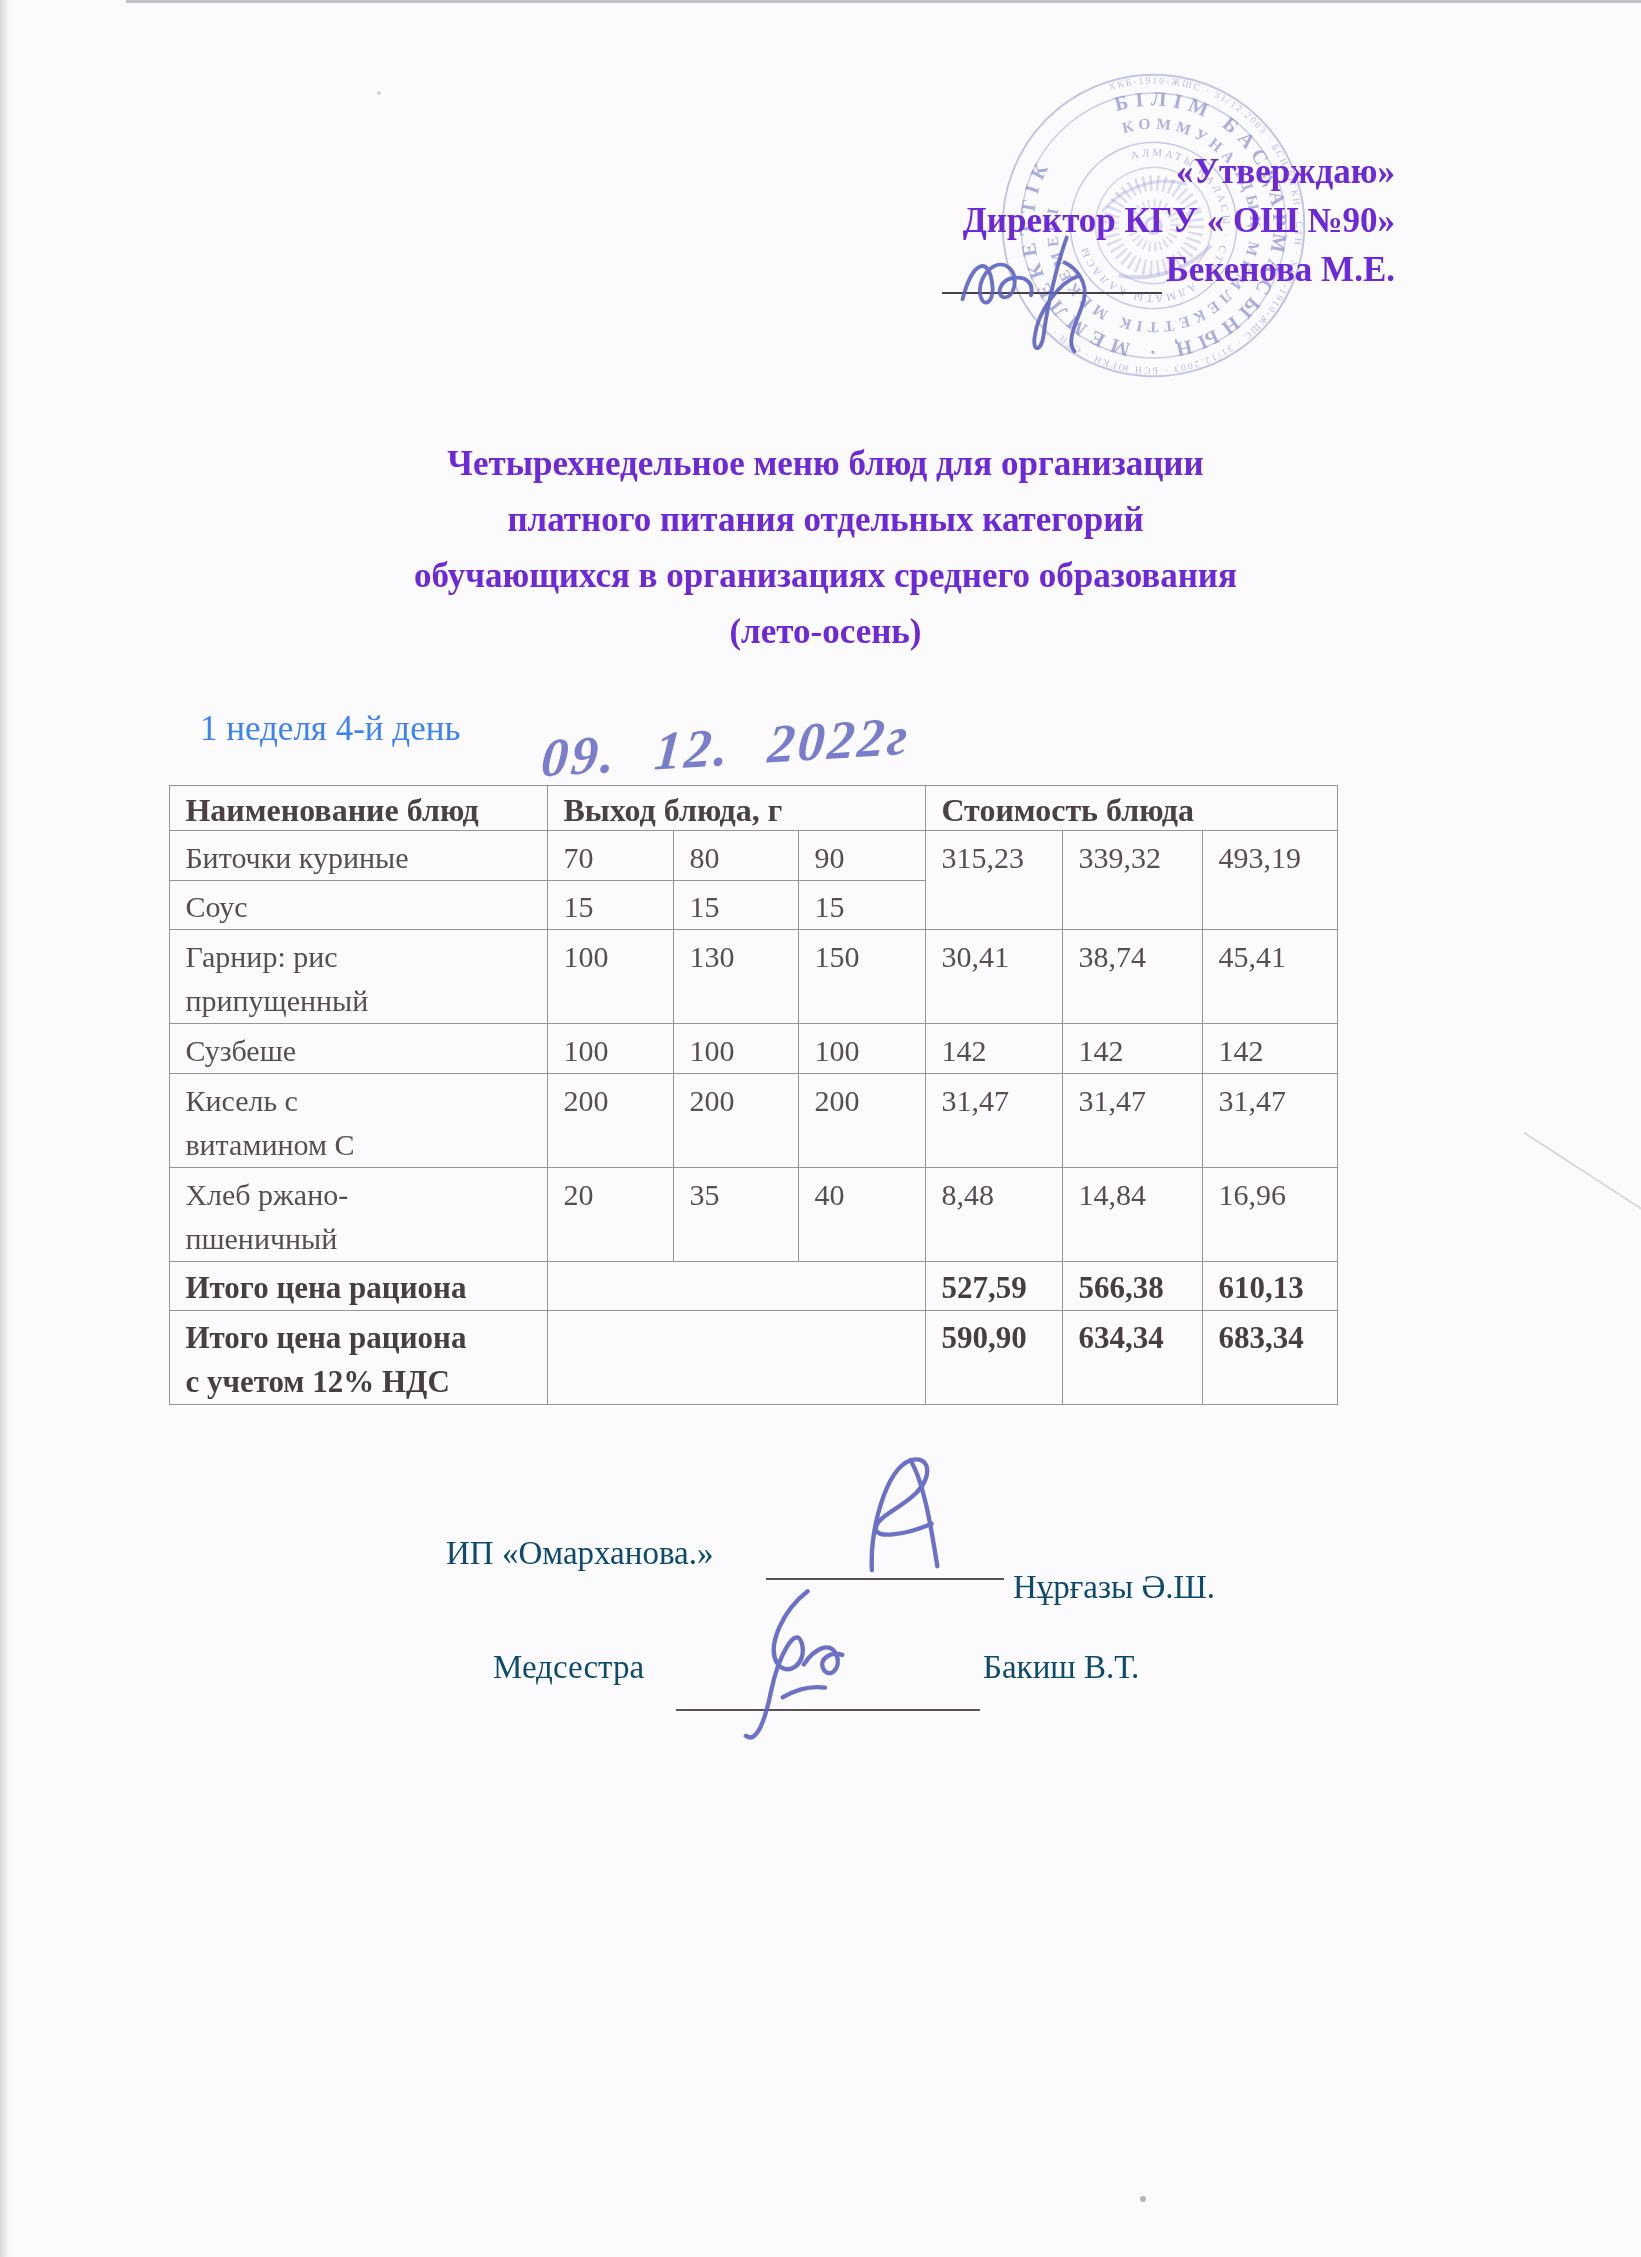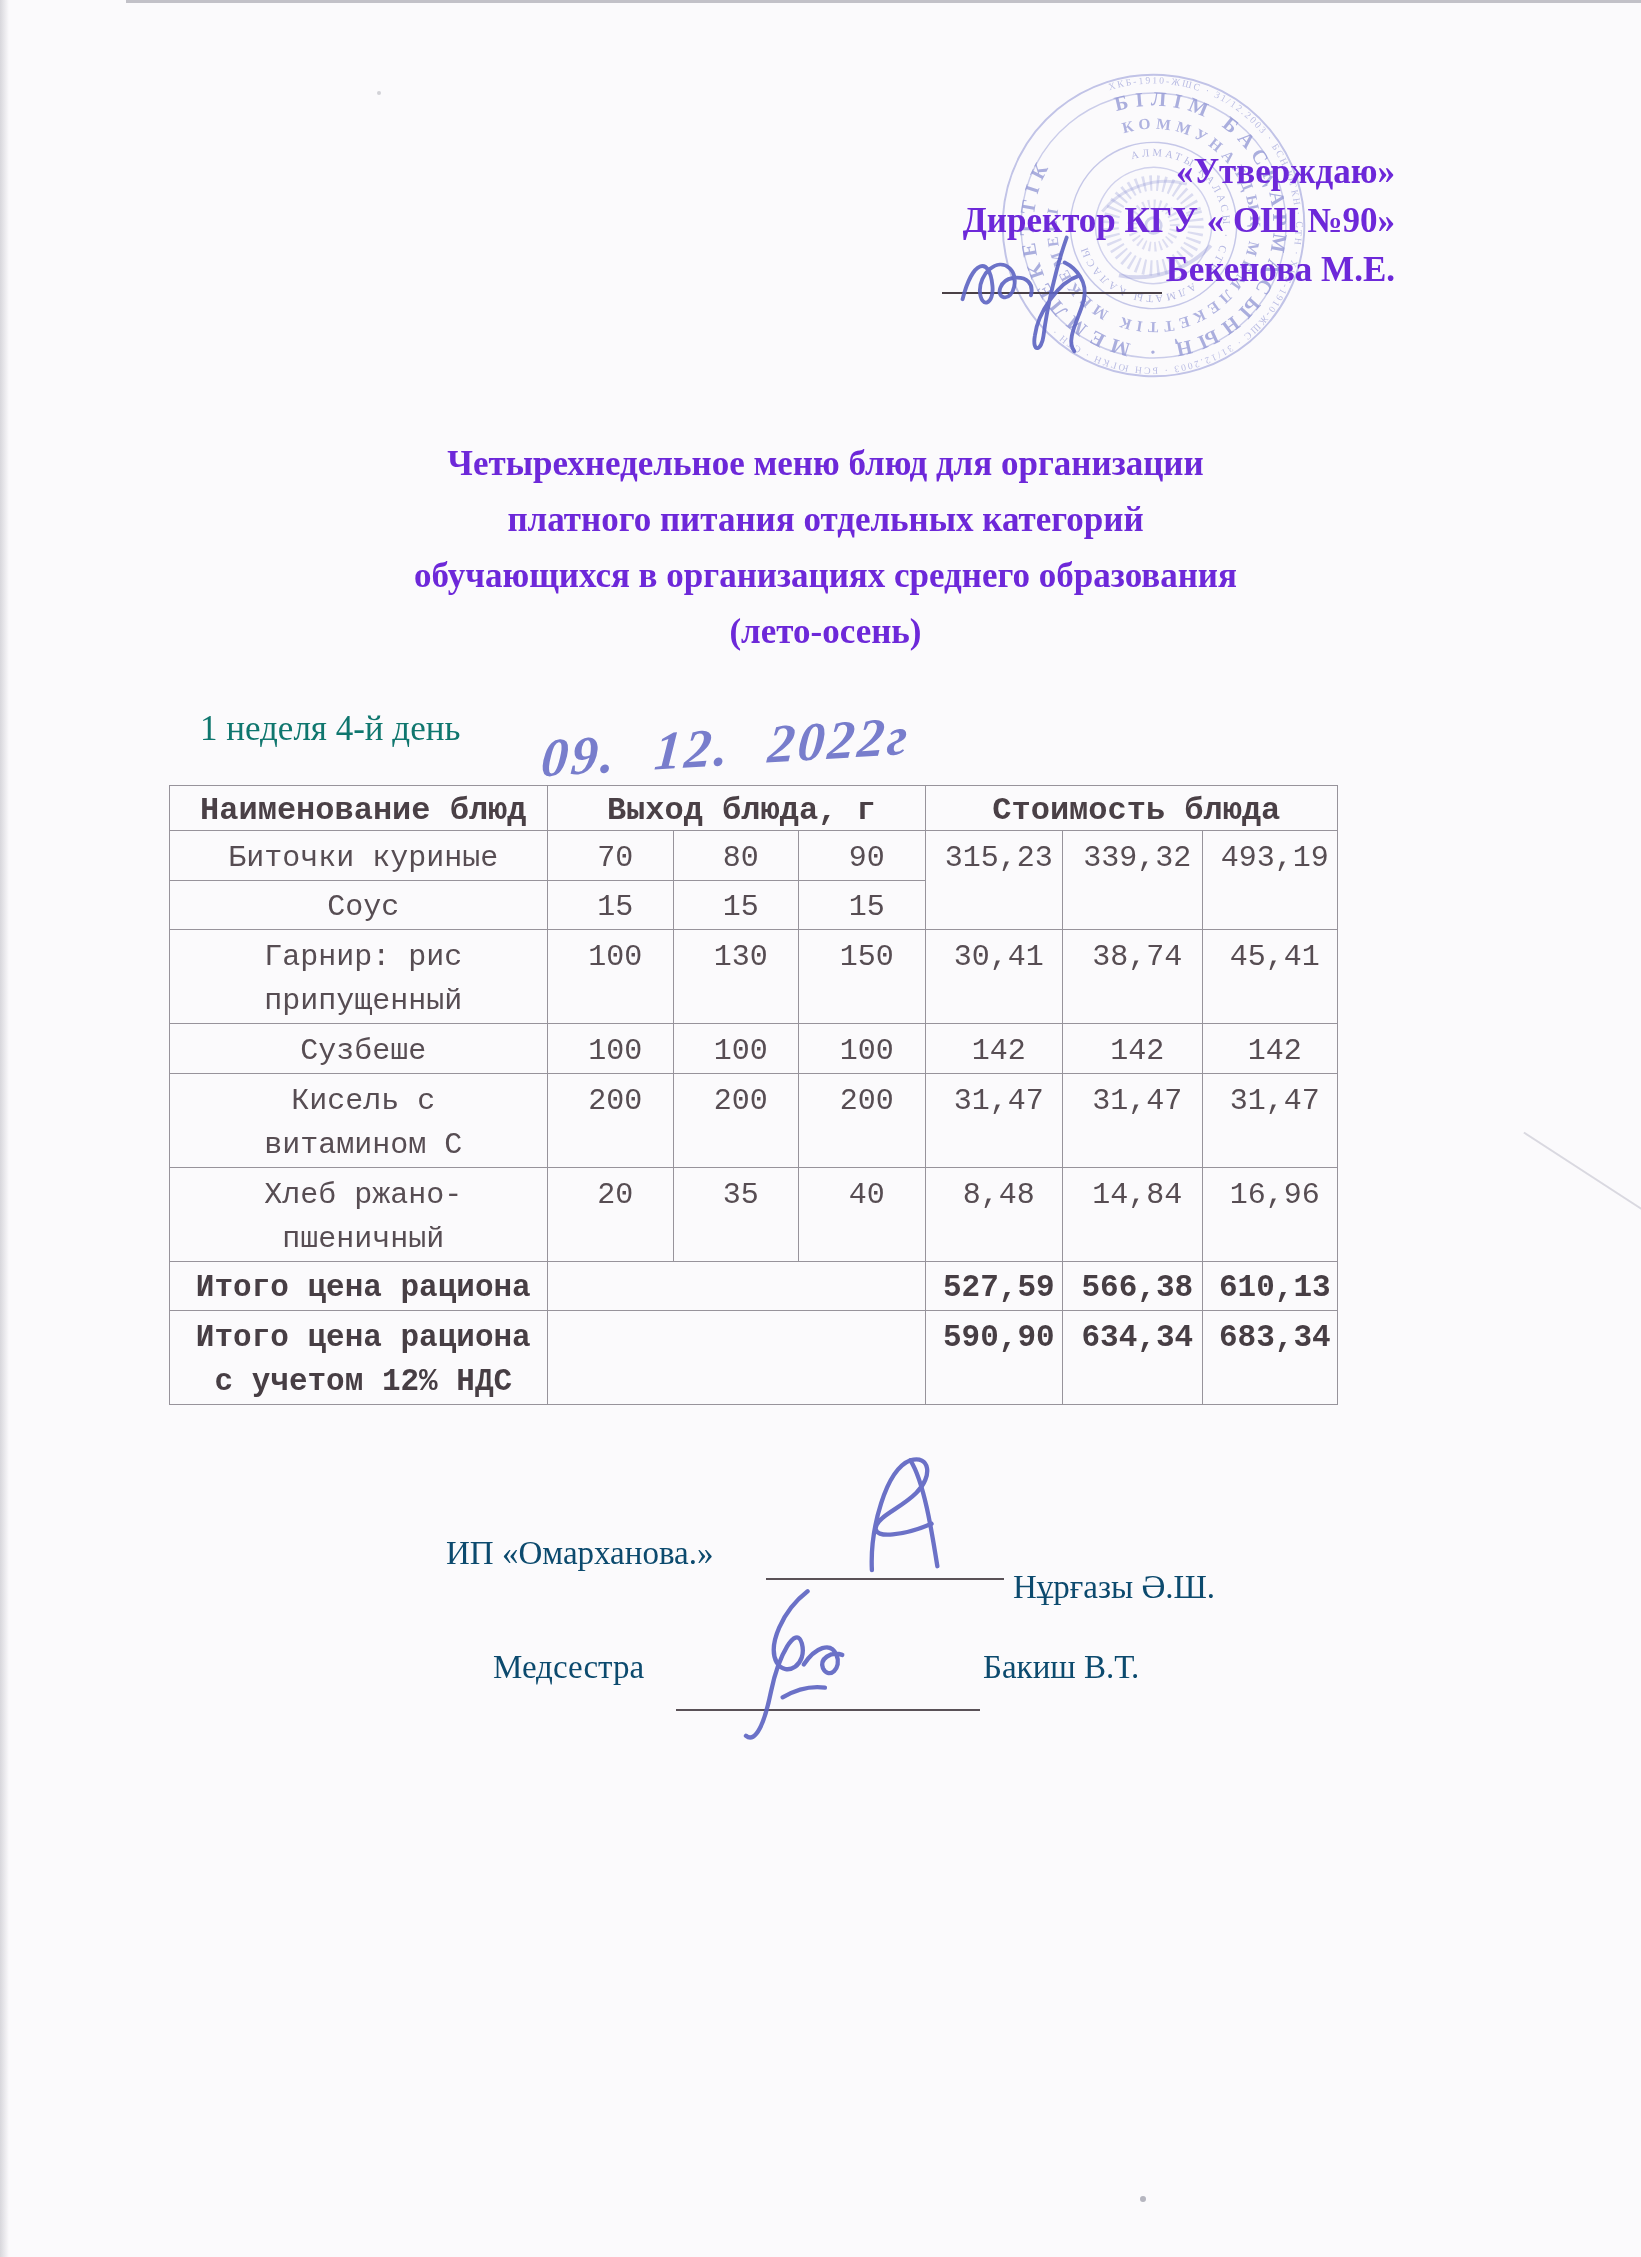--- a/index.html
+++ b/index.html
@@ -27,31 +27,31 @@
   .approve .sig-line-row{display:flex;justify-content:flex-end;align-items:flex-end;}
   .approve .u-line{display:inline-block;width:220px;border-bottom:2.9px solid #4a4046;height:37px;margin-right:3.9px;}
 
   
   .stamp{left:994px;top:66px;width:319px;height:319px;opacity:.85;}
 
   
   .doc-title{left:174px;top:436px;width:1303px;text-align:center;
     font-weight:bold;font-size:35px;line-height:56px;white-space:pre-line;color:#6d28d9;}
 
-  .week-line{left:200px;top:709px;font-size:35px;color:#0f766e;}
+  .week-line{left:200px;top:709px;font-size:35px;color:#3b82f6;}
 
   .hand-date{left:541px;top:716px;font-size:54px;color:#6d73c8;
     font-style:italic;letter-spacing:2.9px;word-spacing:21px;
     transform:rotate(-3.5deg) skewX(-8deg);font-weight:bold;opacity:.92;}
 
   
   table.menu{position:absolute;left:169px;top:785px;border-collapse:collapse;table-layout:fixed;
     font-size:30px;color:#574d53;}
   table.menu td, table.menu th{border:1.9px solid #97939b;vertical-align:top;
-    padding:4.8px 5.8px 0 15.4px;text-align:center;font-weight:normal;white-space:pre-line;line-height:44px;font-family:Liberation Mono, monospace;}
+    padding:4.8px 5.8px 0 15.4px;text-align:left;font-weight:normal;white-space:pre-line;line-height:44px;}
   table.menu th{font-weight:bold;font-size:32px;color:#4a4046;line-height:39px;}
   table.menu .b{font-weight:bold;color:#473e44;font-size:31px;}
   col.c1{width:378px;} col.c2{width:126px;} col.c3{width:125px;} col.c4{width:127px;}
   col.c5{width:137px;} col.c6{width:140px;} col.c7{width:135px;}
 
   
   .sig-text{font-size:33px;color:#0c4a6e;}
   .sig-underline{background:#5a5157;height:1.9px;}
 </style>
 </head>

